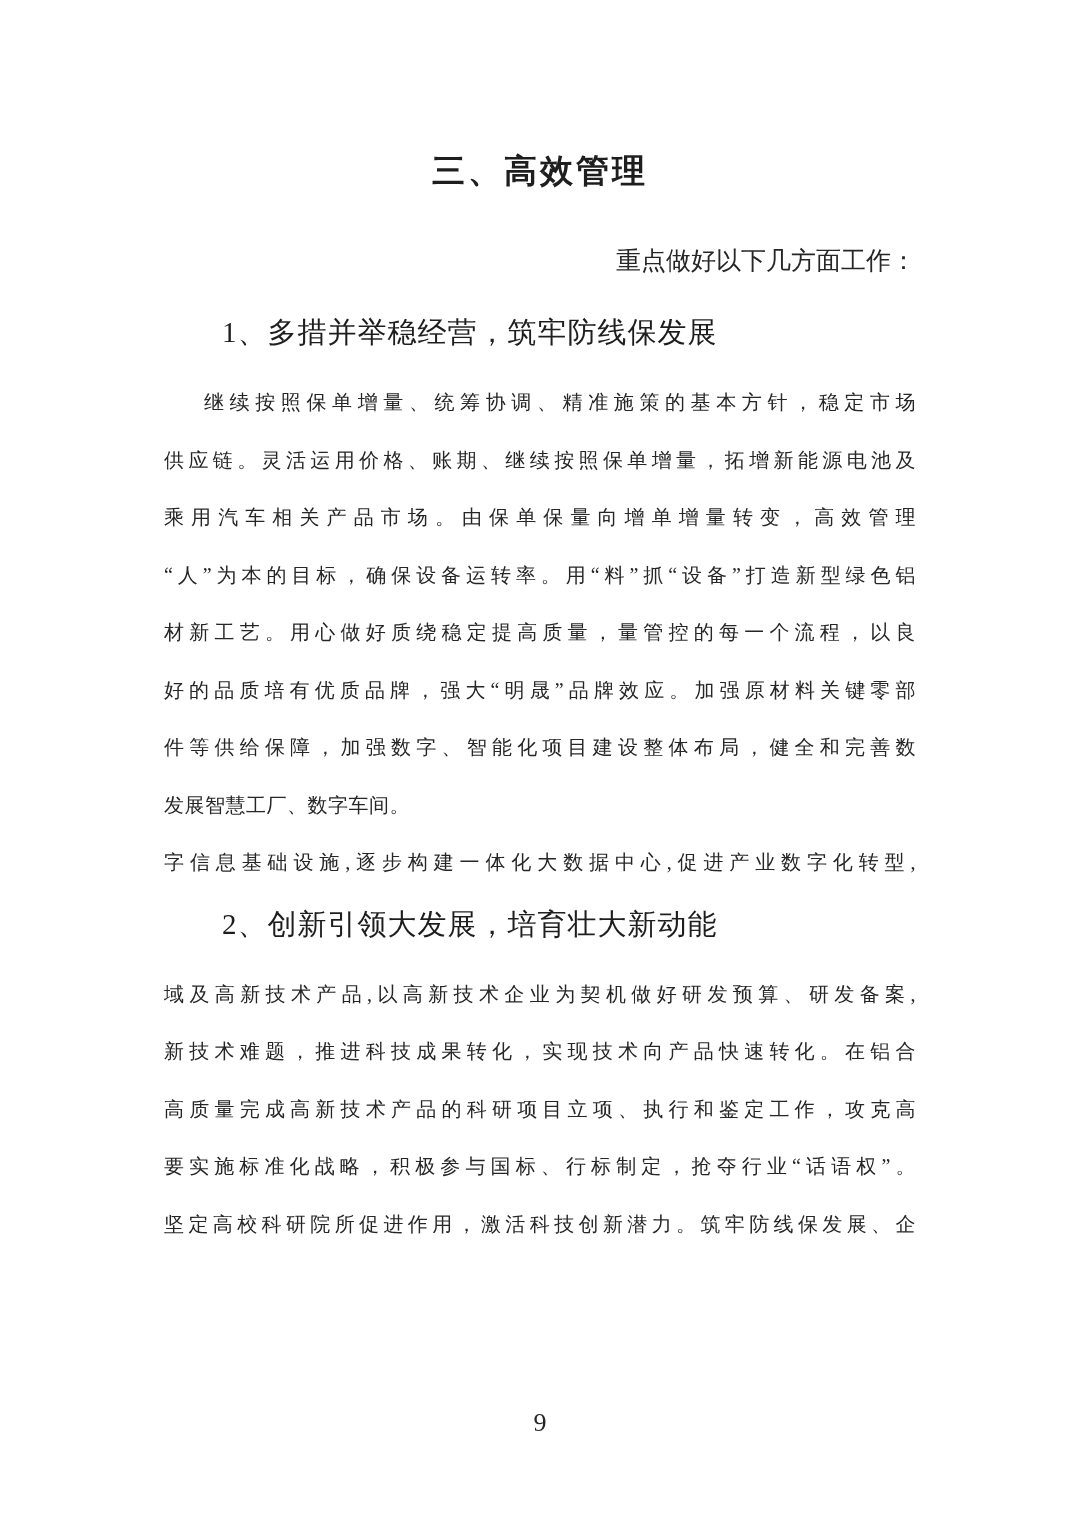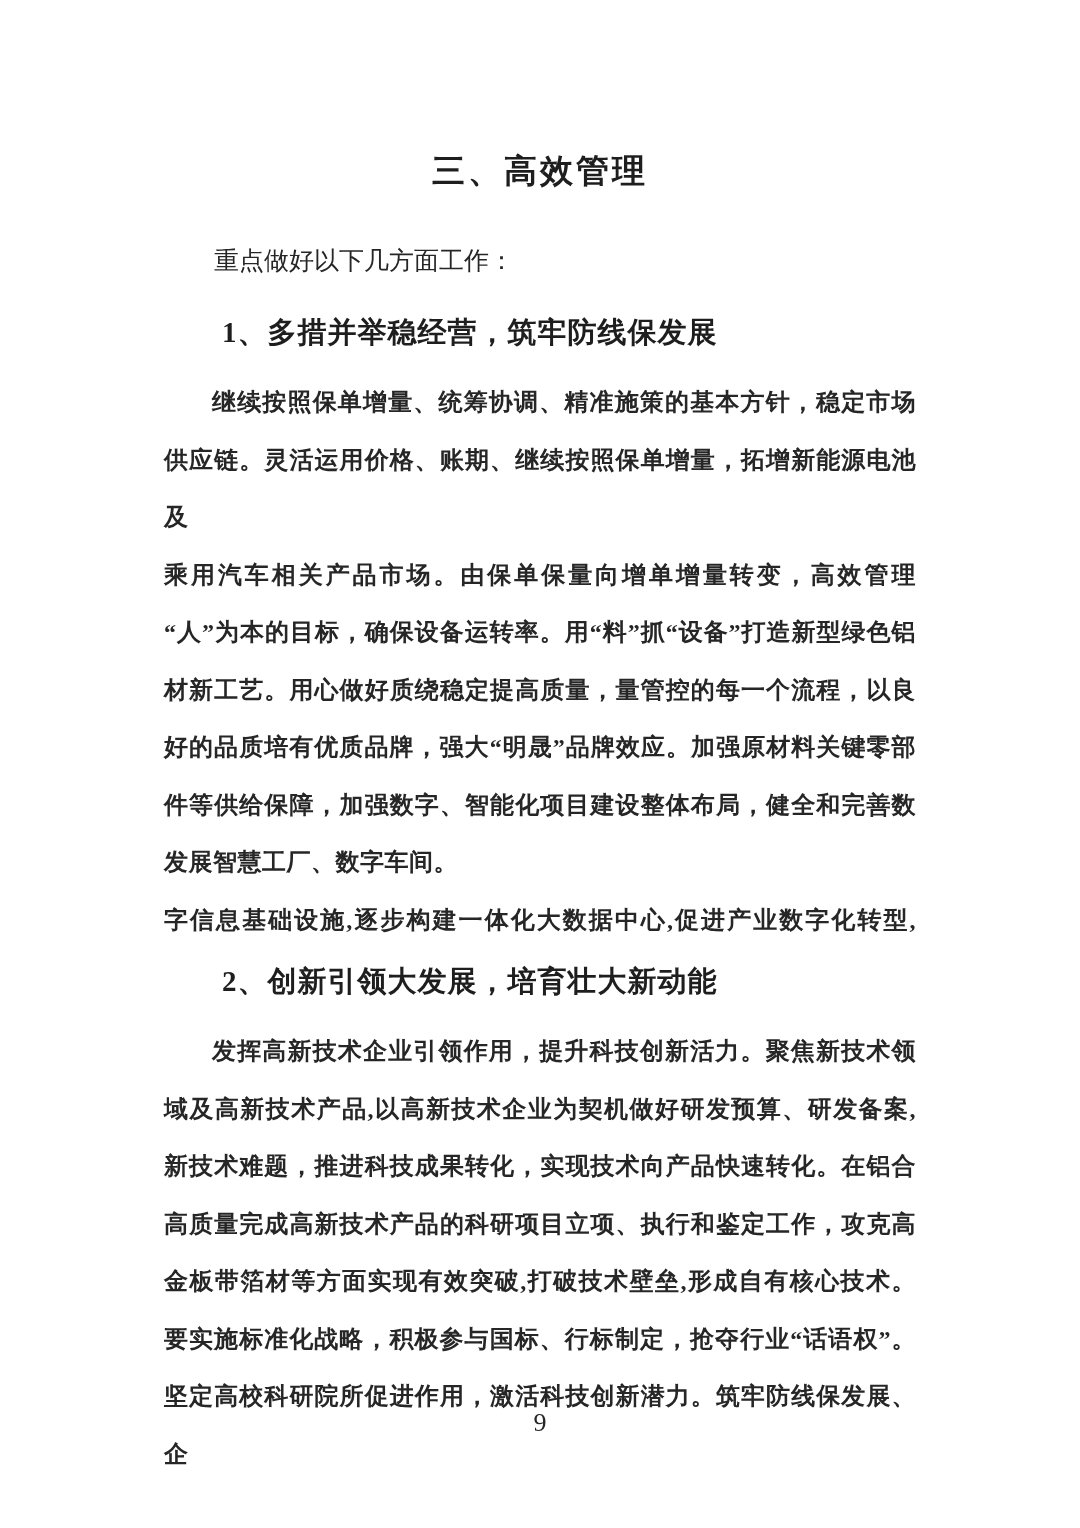--- a/index.html
+++ b/index.html
@@ -26,38 +26,37 @@
     line-height: 42px;
     letter-spacing: 3px;
     margin-bottom: 40px;
     color: #1e1e1e;
   }
   .intro {
     font-size: 25px;
     line-height: 57px;
     margin-bottom: 15px;
   }
-  .indent { text-indent: 2em; }
+  .indent { text-indent: 2em; text-align: right; }
   .sec-heading {
     font-size: 29px;
-    font-weight: 700;
+    font-weight: 400;
     line-height: 57px;
     text-indent: 2em;
     letter-spacing: 1px;
     margin-bottom: 13px;
     color: #1e1e1e;
   }
   .para { margin-bottom: 4px; }
   .line {
-    font-size: 24px;
+    font-size: 20px;
     line-height: 57.5px;
     text-align: justify;
     text-align-last: justify;
     letter-spacing: 0.5px;
-    font-weight: bold;
   }
   .line.no-stretch { text-align-last: left; }
   .page-num {
     position: absolute;
     left: 0;
     top: 1408px;
     width: 100%;
     text-align: center;
     font-size: 26px;
     color: #262626;
@@ -81,25 +80,23 @@
             <div class="line">材新工艺。用心做好质绕稳定提高质量，量管控的每一个流程，以良</div>
             <div class="line">好的品质培有优质品牌，强大“明晟”品牌效应。加强原材料关键零部</div>
             <div class="line">件等供给保障，加强数字、智能化项目建设整体布局，健全和完善数</div>
             <div class="line no-stretch">发展智慧工厂、数字车间。</div>
             <div class="line">字信息基础设施,逐步构建一体化大数据中心,促进产业数字化转型,</div>
           </div>
         </div>
         <div class="sec">
           <div class="sec-heading">2、创新引领大发展，培育壮大新动能</div>
           <div class="para">
-            <div class="line indent">发挥高新技术企业引领作用，提升科技创新活力。聚焦新技术领</div>
             <div class="line">域及高新技术产品,以高新技术企业为契机做好研发预算、研发备案,</div>
             <div class="line">新技术难题，推进科技成果转化，实现技术向产品快速转化。在铝合</div>
             <div class="line">高质量完成高新技术产品的科研项目立项、执行和鉴定工作，攻克高</div>
-            <div class="line">金板带箔材等方面实现有效突破,打破技术壁垒,形成自有核心技术。</div>
             <div class="line">要实施标准化战略，积极参与国标、行标制定，抢夺行业“话语权”。</div>
             <div class="line">坚定高校科研院所促进作用，激活科技创新潜力。筑牢防线保发展、企</div>
           </div>
         </div>
       </div>
   </div>
   <div class="page-num">9</div>
 </div>
 
 </body></html>

